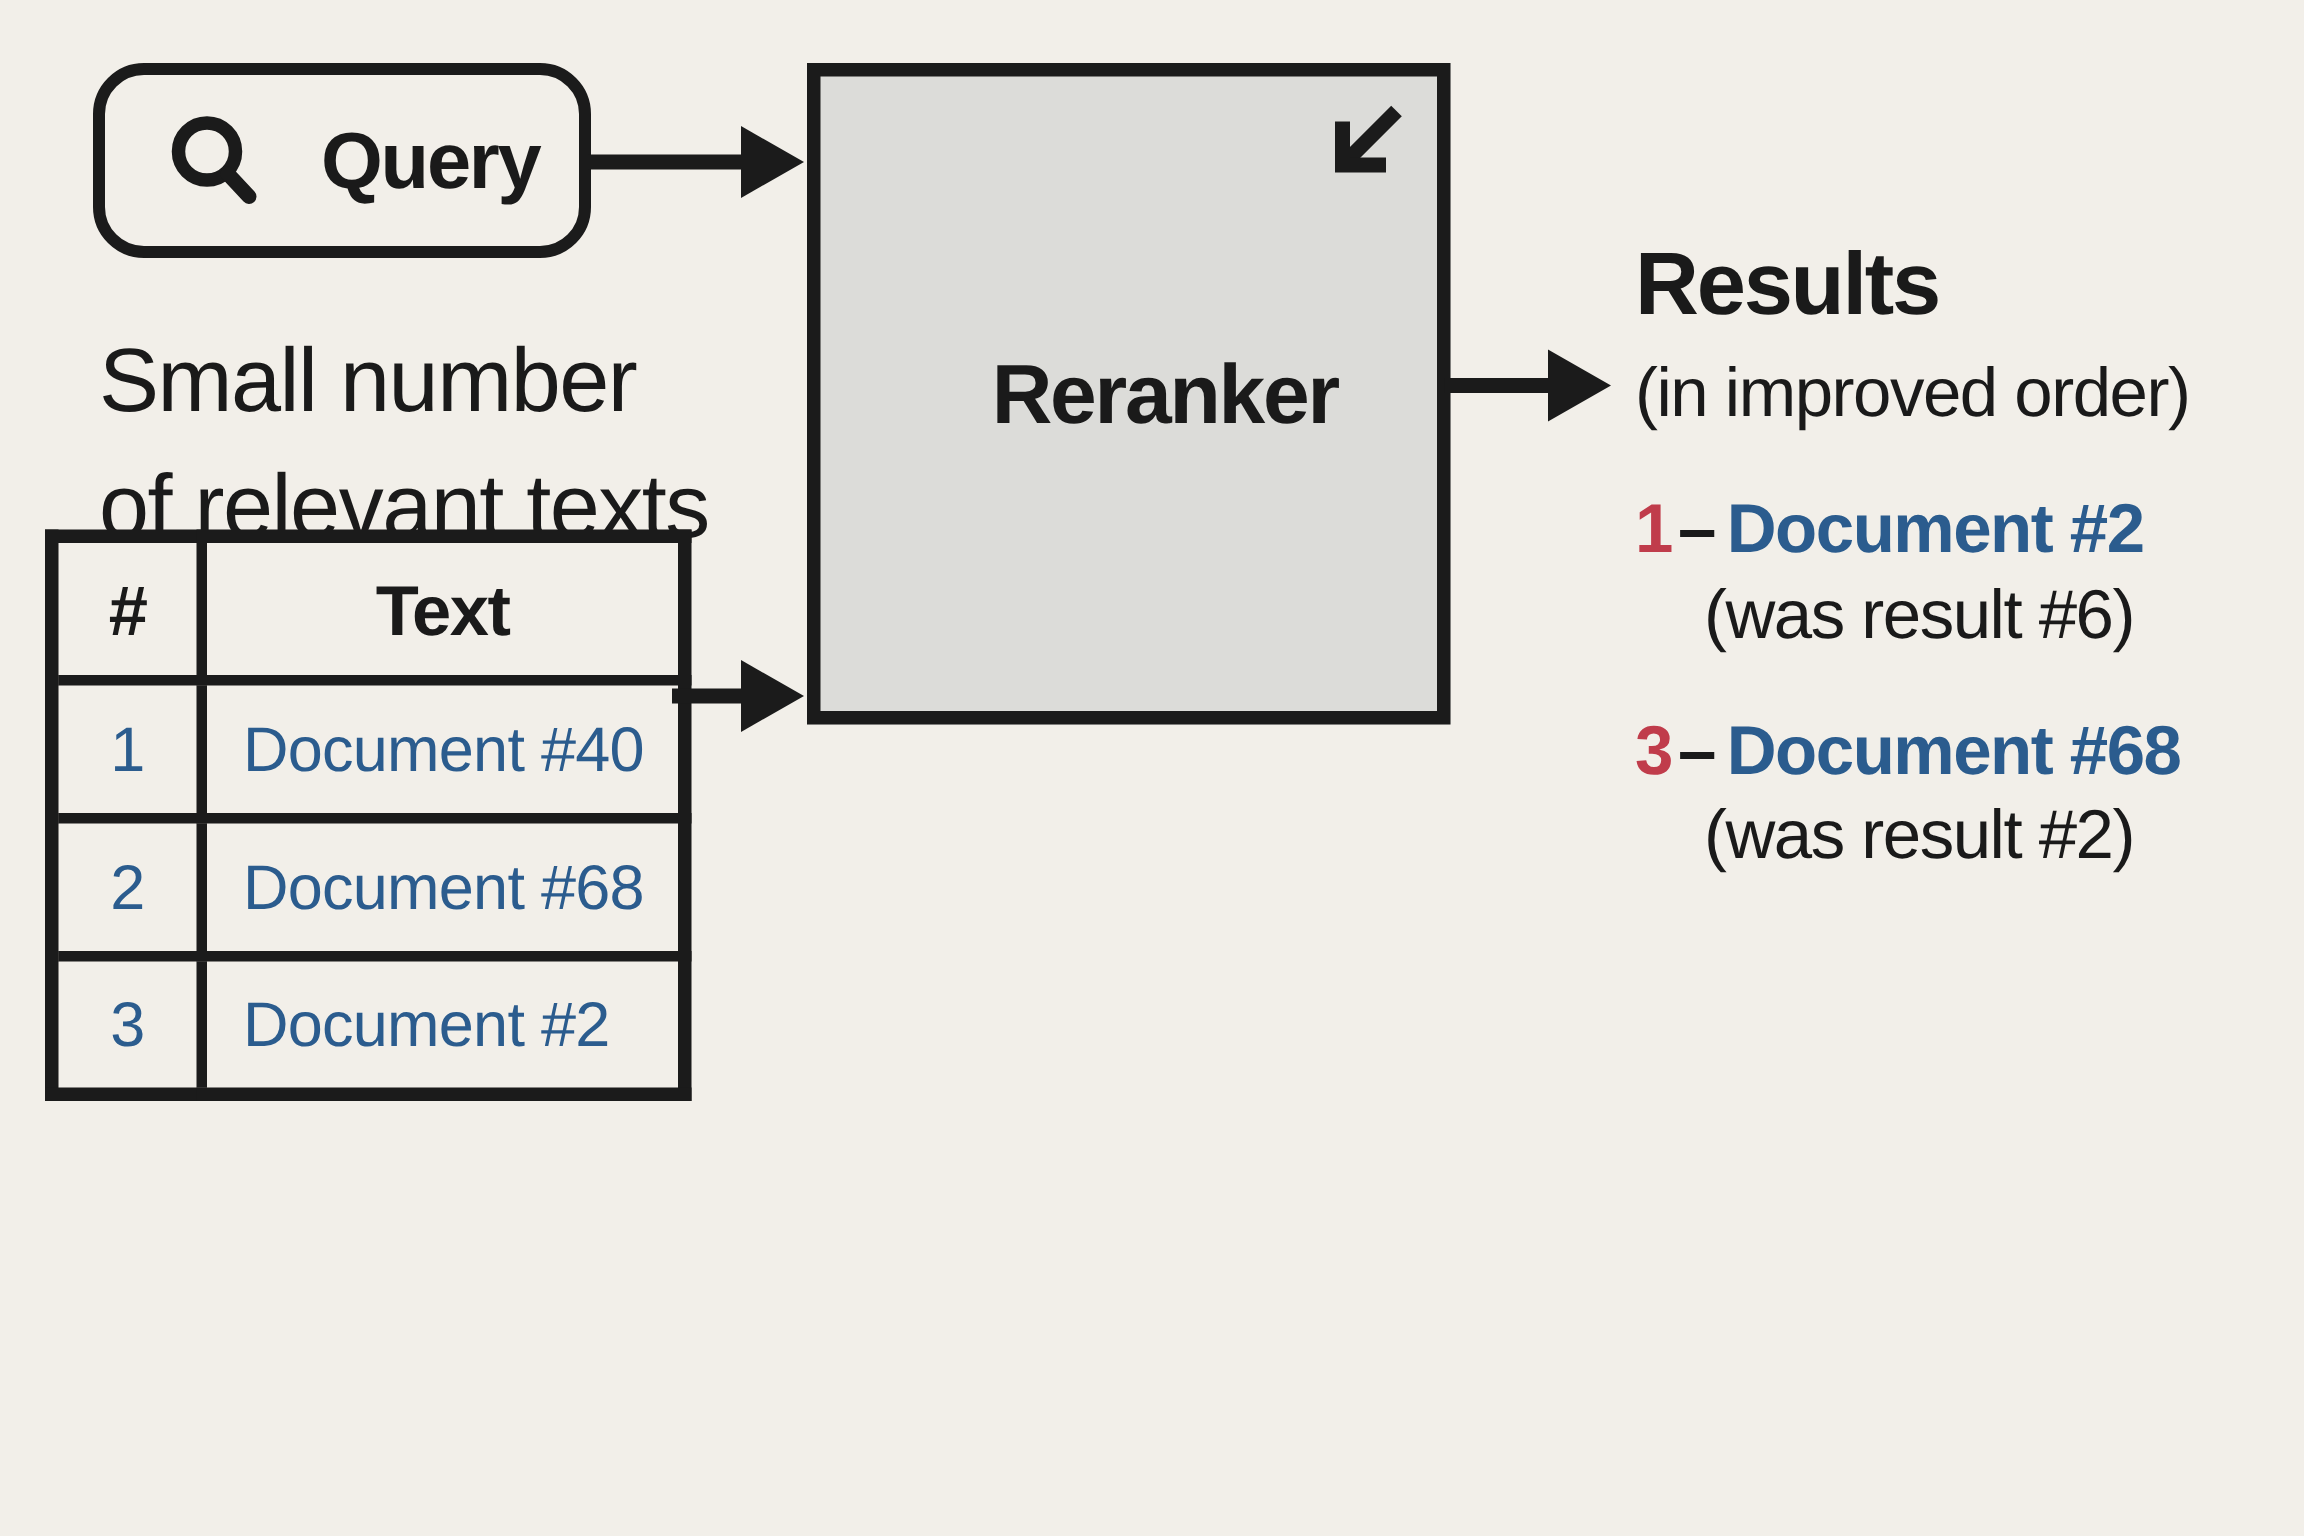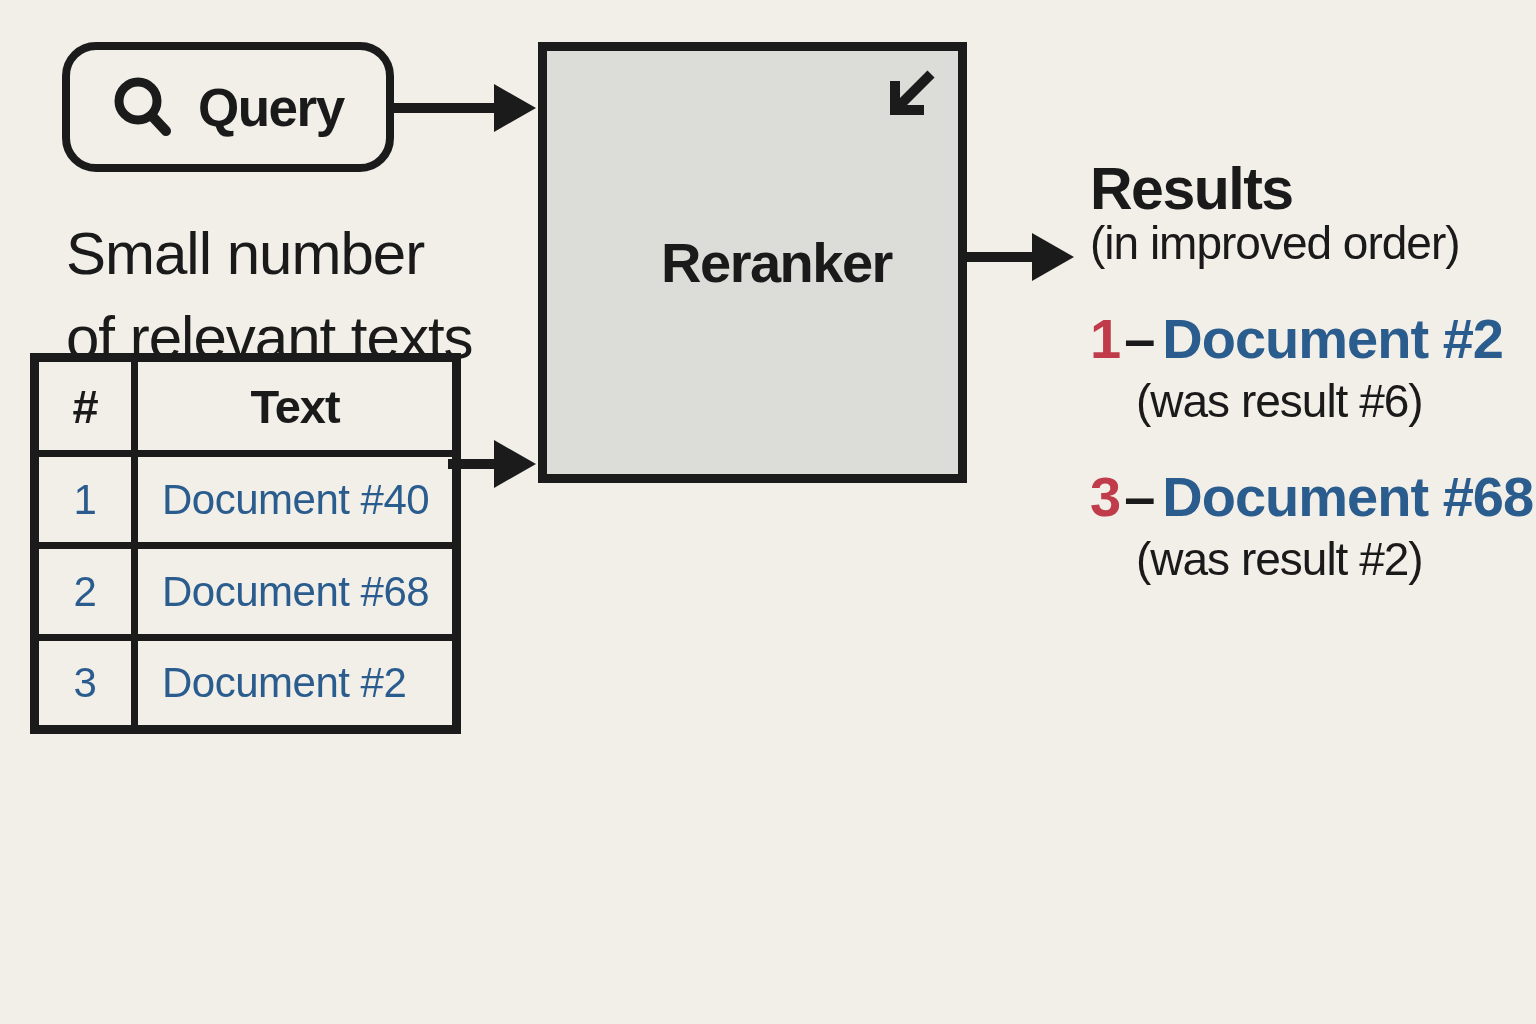--- a/index.html
+++ b/index.html
@@ -11,21 +11,21 @@
     color: #1a1a1a;
     overflow: hidden;
   }
 
   
   .query-box {
     position: absolute; left: 62px; top: 42px;
     width: 332px; height: 130px;
     border: 8px solid #1b1b1b; border-radius: 34px;
     display: flex; align-items: center;
-    padding-left: 42px; gap: 24px;
+    padding-left: 42px; gap: 40px;
   }
   .query-label {
     font-size: 53px; font-weight: bold; letter-spacing: -1.5px;
   }
 
   
   .input-label {
     position: absolute; left: 66px; top: 212px;
     font-size: 60px; font-weight: normal; letter-spacing: -1px;
     line-height: 1.4; white-space: pre-line;
@@ -71,25 +71,25 @@
   }
 
   
   .results {
     position: absolute; left: 1090px; top: 160px; width: 440px;
   }
   .results-title {
     font-size: 59px; font-weight: bold; letter-spacing: -1.5px; line-height: 1.0;
   }
   .results-subtitle {
-    font-size: 46px; letter-spacing: -1px; margin-top: 0; line-height: 1.05;
+    font-size: 46px; letter-spacing: -1px; margin-top: 18px; line-height: 1.05;
   }
   .result-item { margin-top: 43px; }
   .result-line {
-    font-size: 56px; font-weight: bold; letter-spacing: -1px; line-height: 1.05;
+    font-size: 46px; font-weight: bold; letter-spacing: -1px; line-height: 1.05;
     white-space: nowrap;
   }
   .result-rank { color: #c03c4b; }
   .result-dash { color: #1a1a1a; margin: 0 8px 0 4px; }
   .result-doc { color: #2b5c8e; }
   .result-note {
     font-size: 46px; letter-spacing: -1px; margin-top: 8px; padding-left: 46px;
     line-height: 1.05;
   }
 </style>

